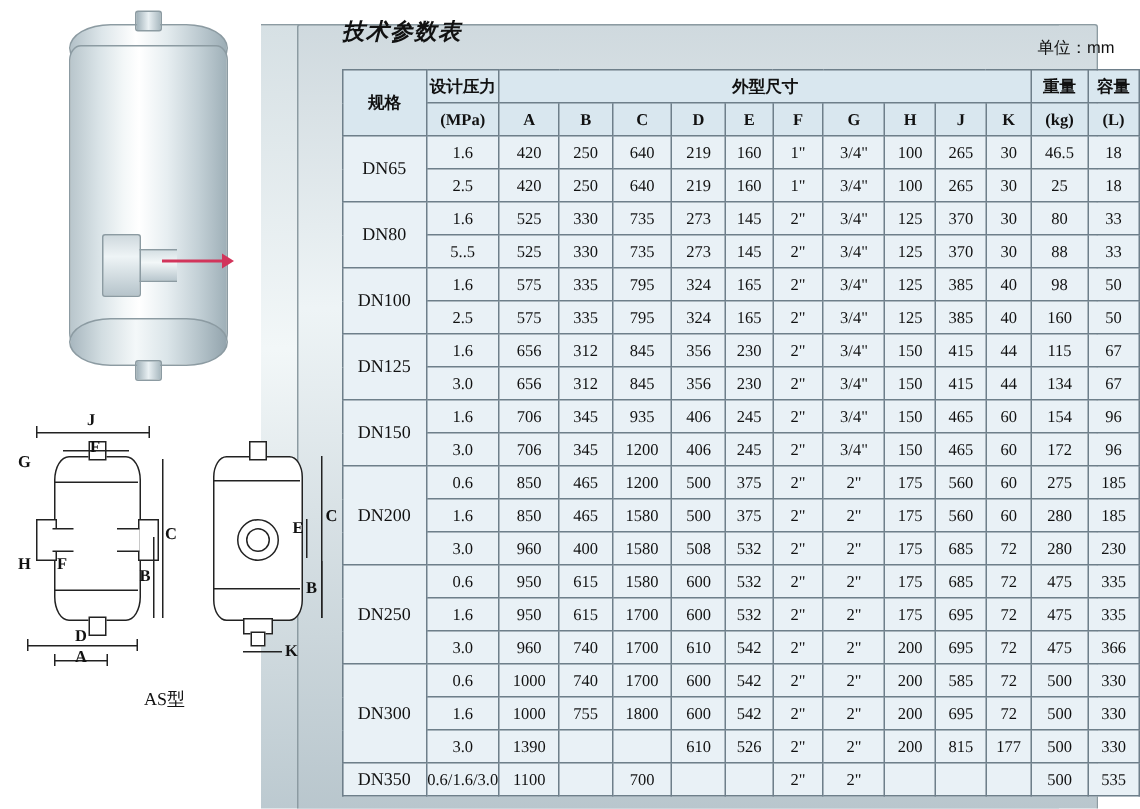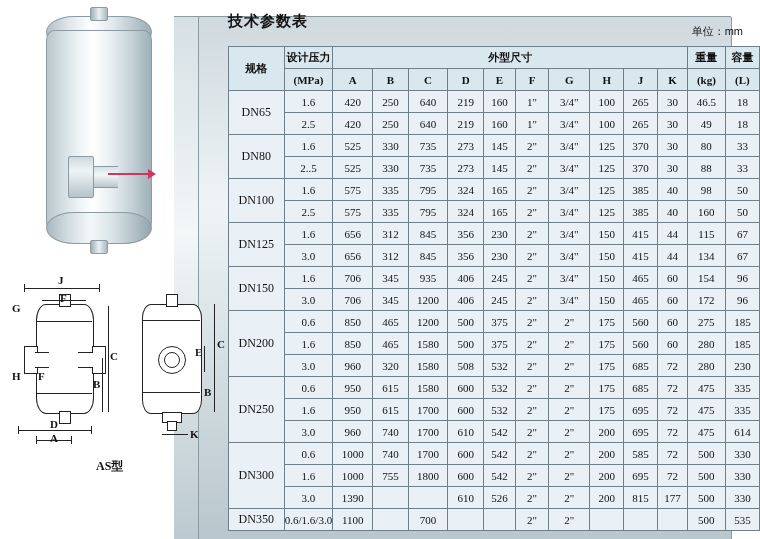--- a/index.html
+++ b/index.html
@@ -105,25 +105,25 @@
   .fig-side .circle{
     position:absolute;left:30px;top:64px;width:26px;height:26px;border:1.4px solid #222;border-radius:50%;background:#fff;
   }
   .fig-side .circle2{
     position:absolute;left:36px;top:70px;width:14px;height:14px;border:1.2px solid #222;border-radius:50%;
   }
   .fig-side .stub-top{position:absolute;left:38px;top:12px;width:10px;height:11px;border:1.3px solid #222;background:#fff;}
   .fig-side .drain{position:absolute;left:34px;top:130px;width:18px;height:9px;border:1.3px solid #222;background:#fff;}
   .fig-side .drain2{position:absolute;left:39px;top:139px;width:8px;height:8px;border:1.3px solid #222;background:#fff;}
 
-  .astype{position:absolute;left:96px;top:458px;font-size:12px;font-weight:bold;font-family:"Liberation Serif",serif;}
+  .astype{position:absolute;left:96px;top:458px;font-size:12px;font-weight:normal;font-family:"Liberation Serif",serif;}
 
   
   .right{position:absolute;left:228px;top:0;width:532px;height:539px;}
-  .tbl-title{position:absolute;left:0;top:12px;font-size:15px;font-weight:bold;color:#111;letter-spacing:1px;}
+  .tbl-title{position:absolute;left:0;top:12px;font-size:15px;font-weight:bold;color:#111;letter-spacing:1px;font-style:italic;}
   .unit{position:absolute;right:17px;top:24px;font-size:11px;}
 
   table{border-collapse:collapse;position:absolute;left:0;top:46px;}
   th,td{
     border:1px solid #6e7f8a;
     text-align:center;
     font-size:11px;
     font-family:"Liberation Serif","Liberation Sans",serif;
     padding:0;
     height:21px;
@@ -276,41 +276,41 @@
             <td class="w-a">420</td>
             <td class="w-b">250</td>
             <td class="w-c">640</td>
             <td class="w-d">219</td>
             <td class="w-e">160</td>
             <td class="w-f">1"</td>
             <td class="w-g">3/4"</td>
             <td class="w-h">100</td>
             <td class="w-j">265</td>
             <td class="w-k">30</td>
-            <td class="w-kg">49</td>
+            <td class="w-kg">25</td>
             <td class="w-l">18</td>
           </tr>
           <tr>
             <td class="spec w-spec" rowspan="2">DN80</td>
             <td class="w-mpa">1.6</td>
             <td class="w-a">525</td>
             <td class="w-b">330</td>
             <td class="w-c">735</td>
             <td class="w-d">273</td>
             <td class="w-e">145</td>
             <td class="w-f">2"</td>
             <td class="w-g">3/4"</td>
             <td class="w-h">125</td>
             <td class="w-j">370</td>
             <td class="w-k">30</td>
             <td class="w-kg">80</td>
             <td class="w-l">33</td>
           </tr>
           <tr>
-            <td class="w-mpa">2..5</td>
+            <td class="w-mpa">5..5</td>
             <td class="w-a">525</td>
             <td class="w-b">330</td>
             <td class="w-c">735</td>
             <td class="w-d">273</td>
             <td class="w-e">145</td>
             <td class="w-f">2"</td>
             <td class="w-g">3/4"</td>
             <td class="w-h">125</td>
             <td class="w-j">370</td>
             <td class="w-k">30</td>
@@ -437,21 +437,21 @@
             <td class="w-g">2"</td>
             <td class="w-h">175</td>
             <td class="w-j">560</td>
             <td class="w-k">60</td>
             <td class="w-kg">280</td>
             <td class="w-l">185</td>
           </tr>
           <tr>
             <td class="w-mpa">3.0</td>
             <td class="w-a">960</td>
-            <td class="w-b">320</td>
+            <td class="w-b">400</td>
             <td class="w-c">1580</td>
             <td class="w-d">508</td>
             <td class="w-e">532</td>
             <td class="w-f">2"</td>
             <td class="w-g">2"</td>
             <td class="w-h">175</td>
             <td class="w-j">685</td>
             <td class="w-k">72</td>
             <td class="w-kg">280</td>
             <td class="w-l">230</td>
@@ -493,21 +493,21 @@
             <td class="w-b">740</td>
             <td class="w-c">1700</td>
             <td class="w-d">610</td>
             <td class="w-e">542</td>
             <td class="w-f">2"</td>
             <td class="w-g">2"</td>
             <td class="w-h">200</td>
             <td class="w-j">695</td>
             <td class="w-k">72</td>
             <td class="w-kg">475</td>
-            <td class="w-l">614</td>
+            <td class="w-l">366</td>
           </tr>
           <tr>
             <td class="spec w-spec" rowspan="3">DN300</td>
             <td class="w-mpa">0.6</td>
             <td class="w-a">1000</td>
             <td class="w-b">740</td>
             <td class="w-c">1700</td>
             <td class="w-d">600</td>
             <td class="w-e">542</td>
             <td class="w-f">2"</td>

